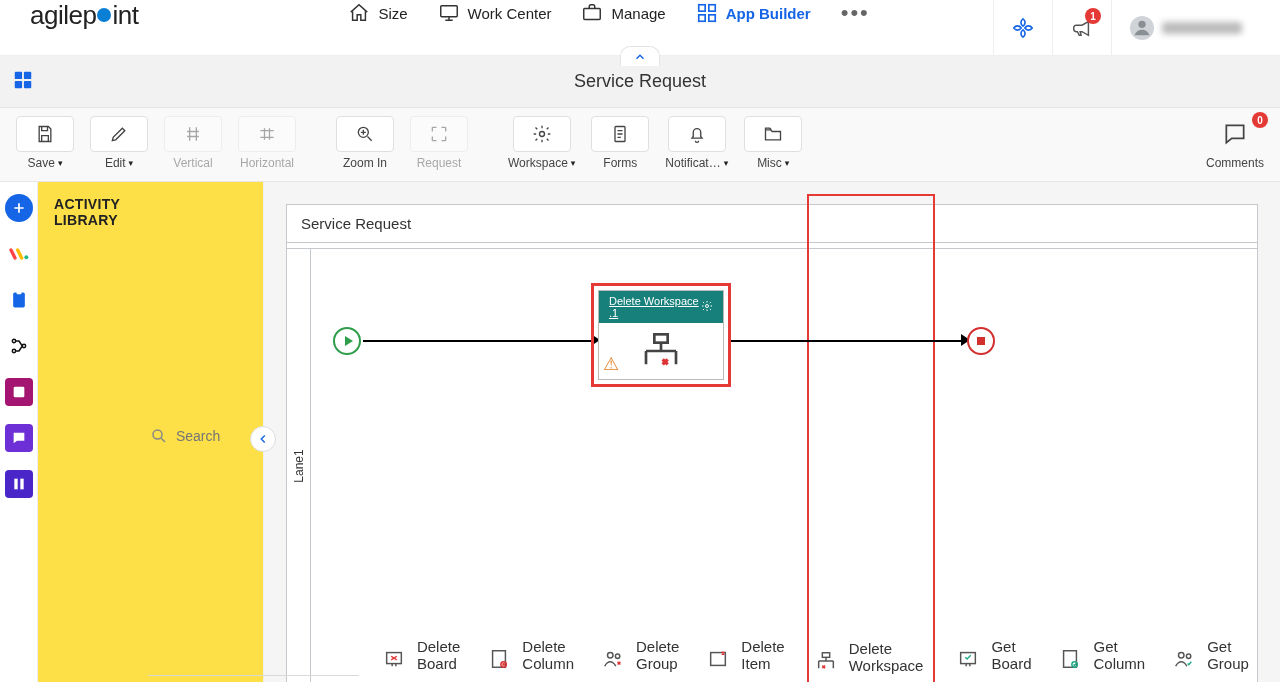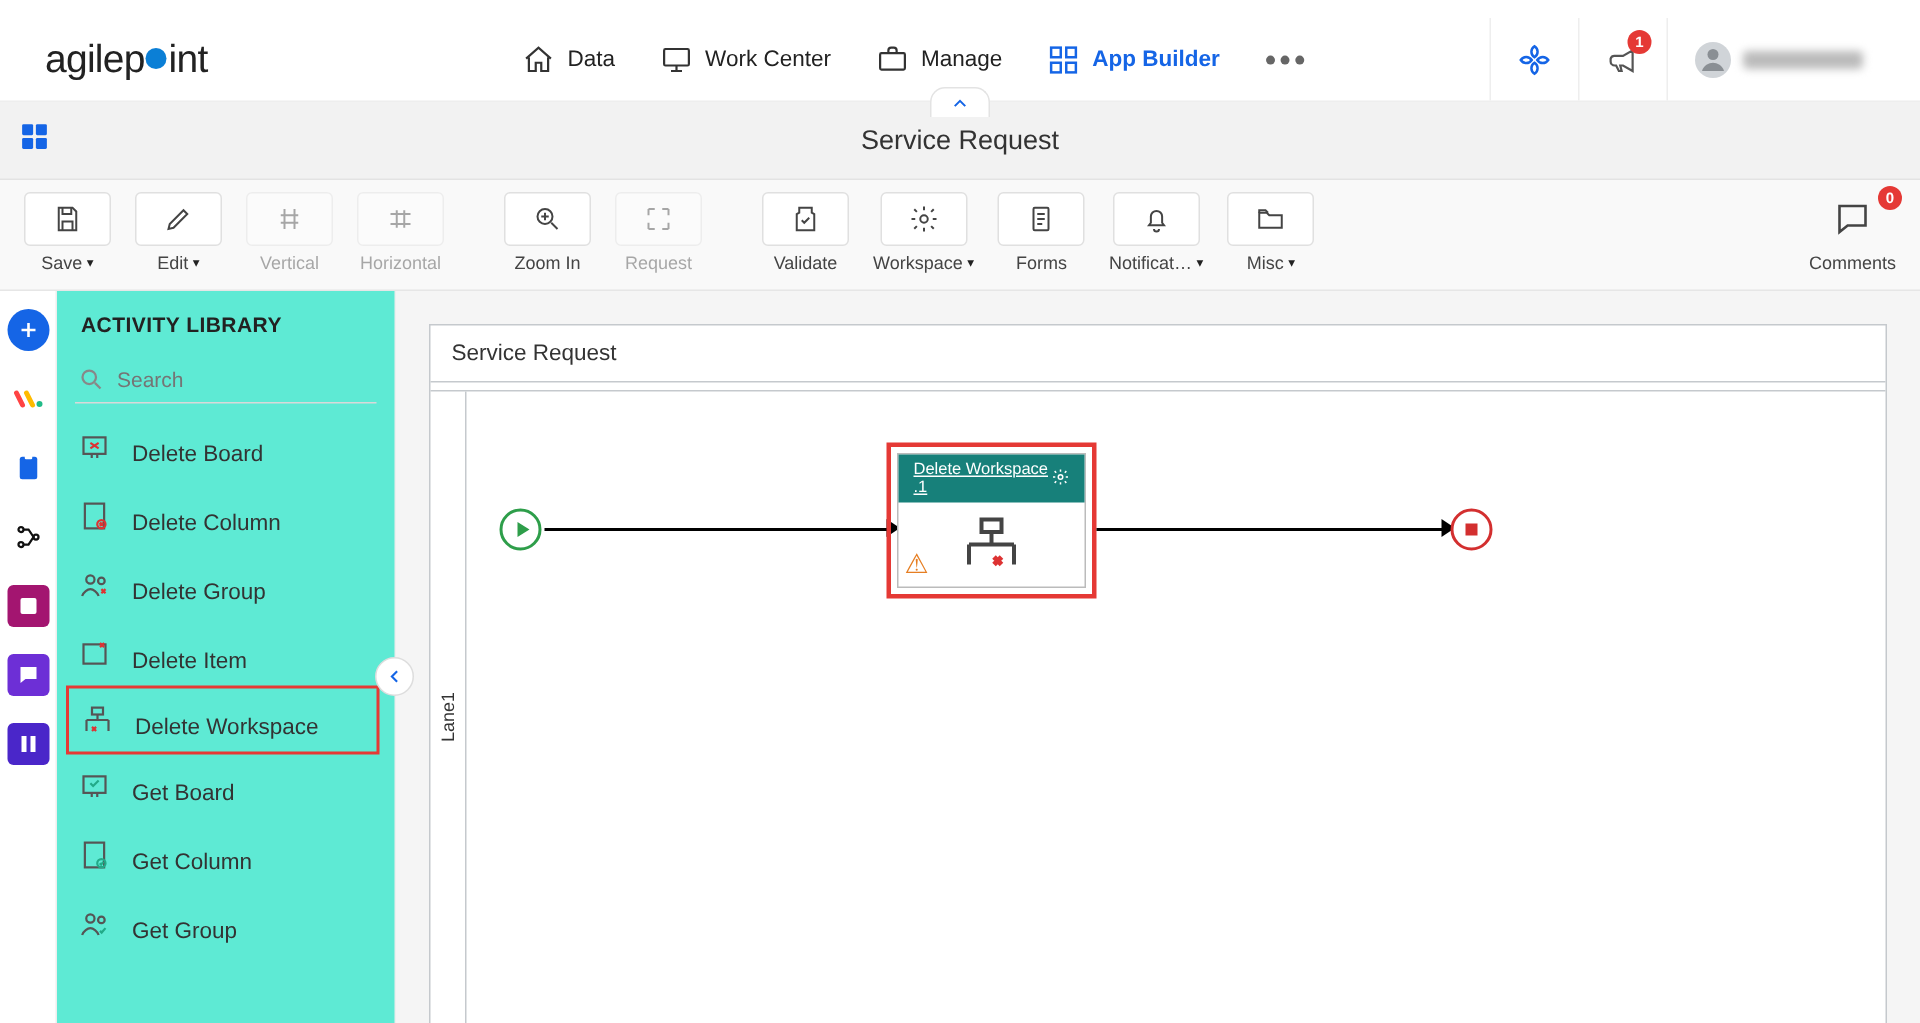--- a/index.html
+++ b/index.html
@@ -1,19 +1,19 @@
 <!DOCTYPE html>
 <html><head>
 <meta charset="utf-8">
 <style>
   * { box-sizing: border-box; margin: 0; padding: 0; font-family: -apple-system, BlinkMacSystemFont, "Segoe UI", Arial, sans-serif; }
   body { width: 1280px; height: 682px; background: #fff; overflow: hidden; color: #222; }
 
   
-  .header { height: 56px; border-bottom: 1px solid #eee; display: flex; align-items: center; padding: 0 20px 0 30px; margin-top: 12px; }
+  .header { height: 56px; border-bottom: 1px solid #eee; display: flex; align-items: flex-start; padding: 0 20px 0 30px; }
   .logo { font-size: 26px; font-weight: 500; letter-spacing: -0.5px; display: flex; align-items: center; }
   .logo .dot { display:inline-block; width:14px; height:14px; background:#0b7fd6; border-radius:50%; margin:0 1px; transform: translateY(-1px); }
 
   .topnav { margin-left: 210px; display: flex; align-items: center; gap: 30px; }
   .topnav-item { display:flex; align-items:center; gap:8px; font-size:15px; color:#222; cursor:pointer; }
   .topnav-item.active { color:#1565e6; font-weight:600; }
   .topnav-item svg, .header-right svg { width:22px; height:22px; }
   .topnav-item.more { font-size:22px; color:#666; letter-spacing:2px; }
 
   .header-right { margin-left:auto; display:flex; align-items:center; gap:0; height:100%; }
@@ -40,21 +40,21 @@
   .comments-btn { position:relative; }
   .comments-btn .badge-num { top:-4px; right:-4px; }
 
   
   .main { height: calc(682px - 56px - 52px - 74px); display:flex; }
 
   .side-rail { width:38px; background:#fff; border-right:1px solid #eee; display:flex; flex-direction:column; align-items:center; gap:18px; padding-top:12px; }
   .side-rail .rail-item { width:28px; height:28px; display:flex; align-items:center; justify-content:center; cursor:pointer; border-radius:4px; }
   .side-rail .rail-item.add { background:#1565e6; color:#fff; border-radius:50%; }
 
-  .library { width:226px; background:#5eead4; border-right:1px solid #eee; display:flex; flex-direction:column; padding-top:14px; position:relative; }
+  .library { width:226px; background:#fde047; border-right:1px solid #eee; display:flex; flex-direction:row; padding-top:14px; position:relative; }
   .library h3 { font-size:14px; font-weight:700; letter-spacing:.3px; color:#222; padding:0 16px 14px 16px; }
   .library .search { margin:0 12px 6px 12px; display:flex; align-items:center; gap:8px; border-bottom:1px solid #d9d9d9; padding:6px 2px; }
   .library .search input { border:none; outline:none; font-size:14px; flex:1; color:#555; background:transparent; }
   .library .item { display:flex; align-items:flex-end; gap:12px; padding:10px 12px; font-size:15px; color:#333; cursor:grab; }
   .library .item.highlight { border:2px solid #e53935; margin:-2px 10px -2px 6px; padding:8px 6px; }
   .library .item .ic { width:26px; height:26px; display:flex; align-items:center; justify-content:center; color:#555; }
 
   .collapse-toggle { position:absolute; right:-13px; top:244px; width:26px; height:26px; border-radius:50%; background:#fff; border:1px solid #ddd; display:flex; align-items:center; justify-content:center; cursor:pointer; }
 
   .canvas-wrap { flex:1; background:#f5f5f5; padding:22px; }
@@ -95,21 +95,21 @@
   <div class="logo">
     agilep<span class="dot"></span>int
   </div>
 
   <div class="topnav">
     <div class="topnav-item">
       <svg viewBox="0 0 24 24" fill="none" stroke="#333" stroke-width="1.6">
           <path d="M3 11 12 3l9 8"></path>
           <path d="M5 10v10h5v-6h4v6h5V10"></path>
         </svg>
-      <span>Data</span>
+      <span>Size</span>
     </div>
     <div class="topnav-item">
       <svg viewBox="0 0 24 24" fill="none" stroke="#333" stroke-width="1.6">
           <rect x="3" y="4" width="18" height="12" rx="1"></rect>
           <path d="M8 20h8M12 16v4"></path>
         </svg>
       <span>Work Center</span>
     </div>
     <div class="topnav-item">
       <svg viewBox="0 0 24 24" fill="none" stroke="#333" stroke-width="1.6">
@@ -245,31 +245,20 @@
         </svg>
       </div>
     <div class="lbl">
         <span>Request</span>
       </div>
   </div>
 
 
   <div style="width:16px"></div>
 
-  <div class="tool-btn">
-    <div class="icon-box">
-        <svg width="20" height="20" viewBox="0 0 24 24" fill="none" stroke="#444" stroke-width="1.6">
-          <path d="M7 3h10v4l2 1v13H5V8l2-1Z"></path>
-          <path d="m9 13 2 2 4-4"></path>
-        </svg>
-      </div>
-    <div class="lbl">
-        <span>Validate</span>
-      </div>
-  </div>
 
   <div class="tool-btn">
     <div class="icon-box">
         <svg width="20" height="20" viewBox="0 0 24 24" fill="none" stroke="#444" stroke-width="1.6">
           <circle cx="12" cy="12" r="3"></circle>
           <path d="M12 2v3M12 19v3M4.2 4.2l2.1 2.1M17.7 17.7l2.1 2.1M2 12h3M19 12h3M4.2 19.8l2.1-2.1M17.7 6.3l2.1-2.1"></path>
         </svg>
       </div>
     <div class="lbl">
         <span>Workspace</span>

